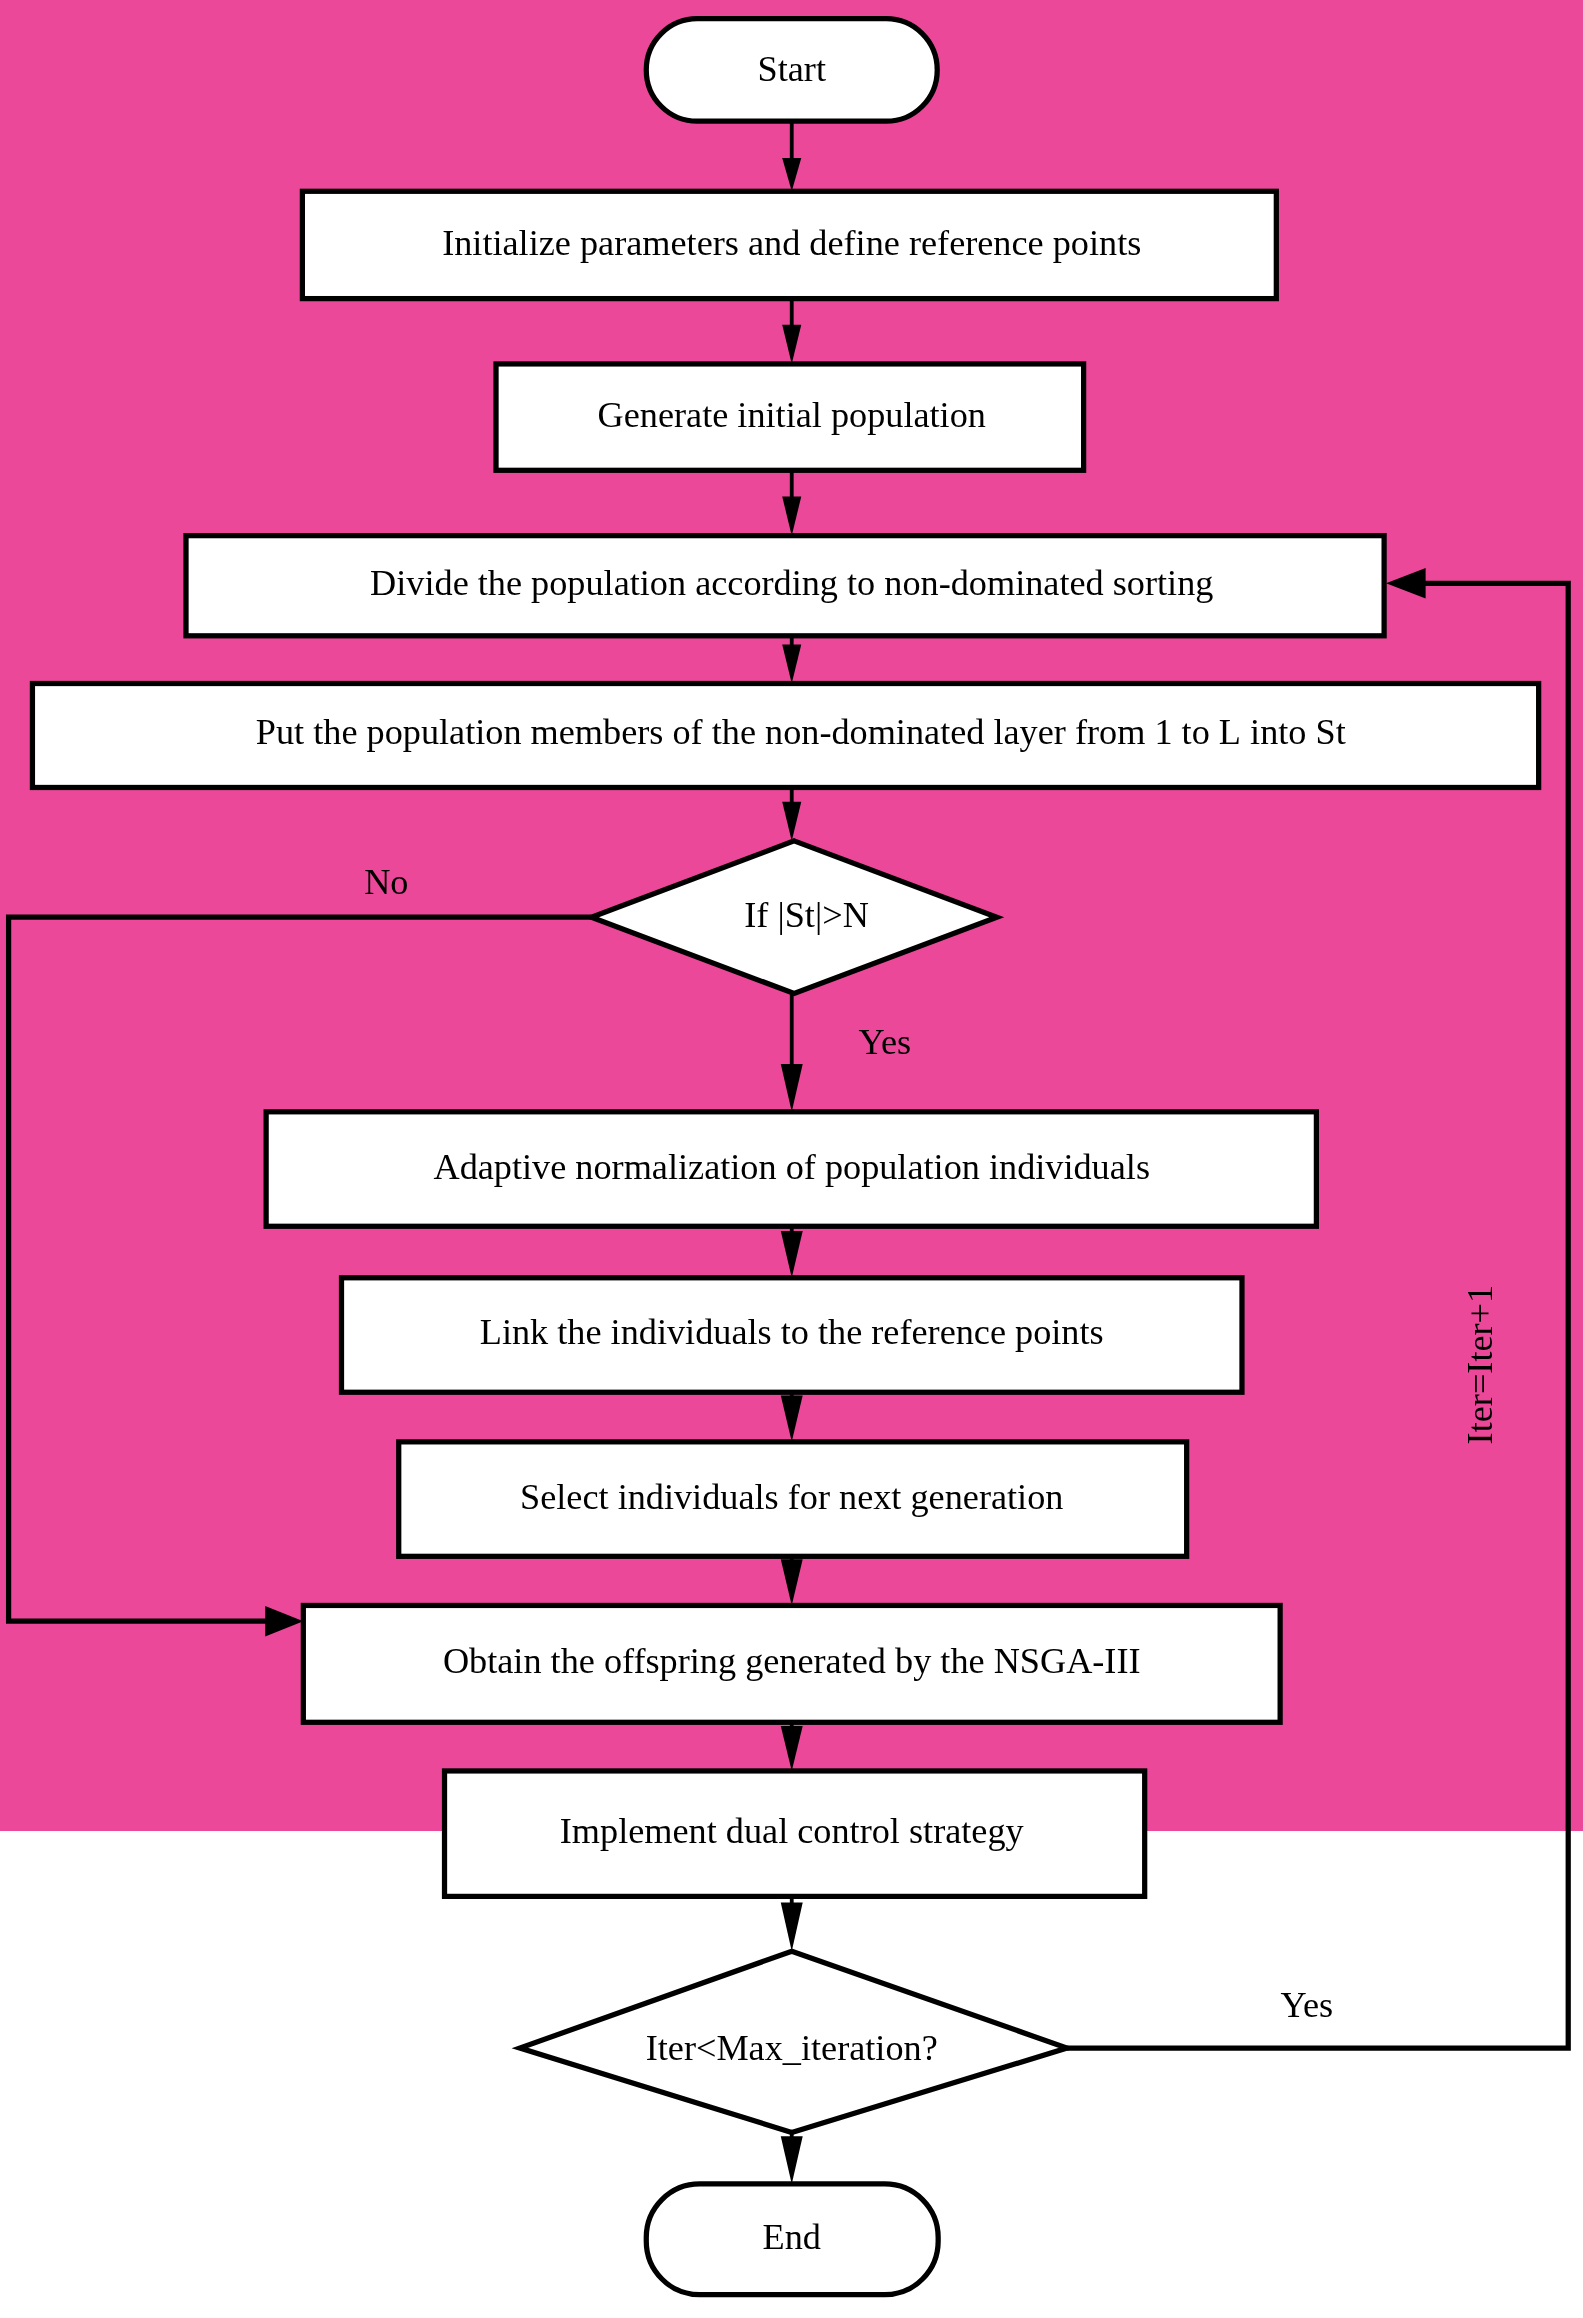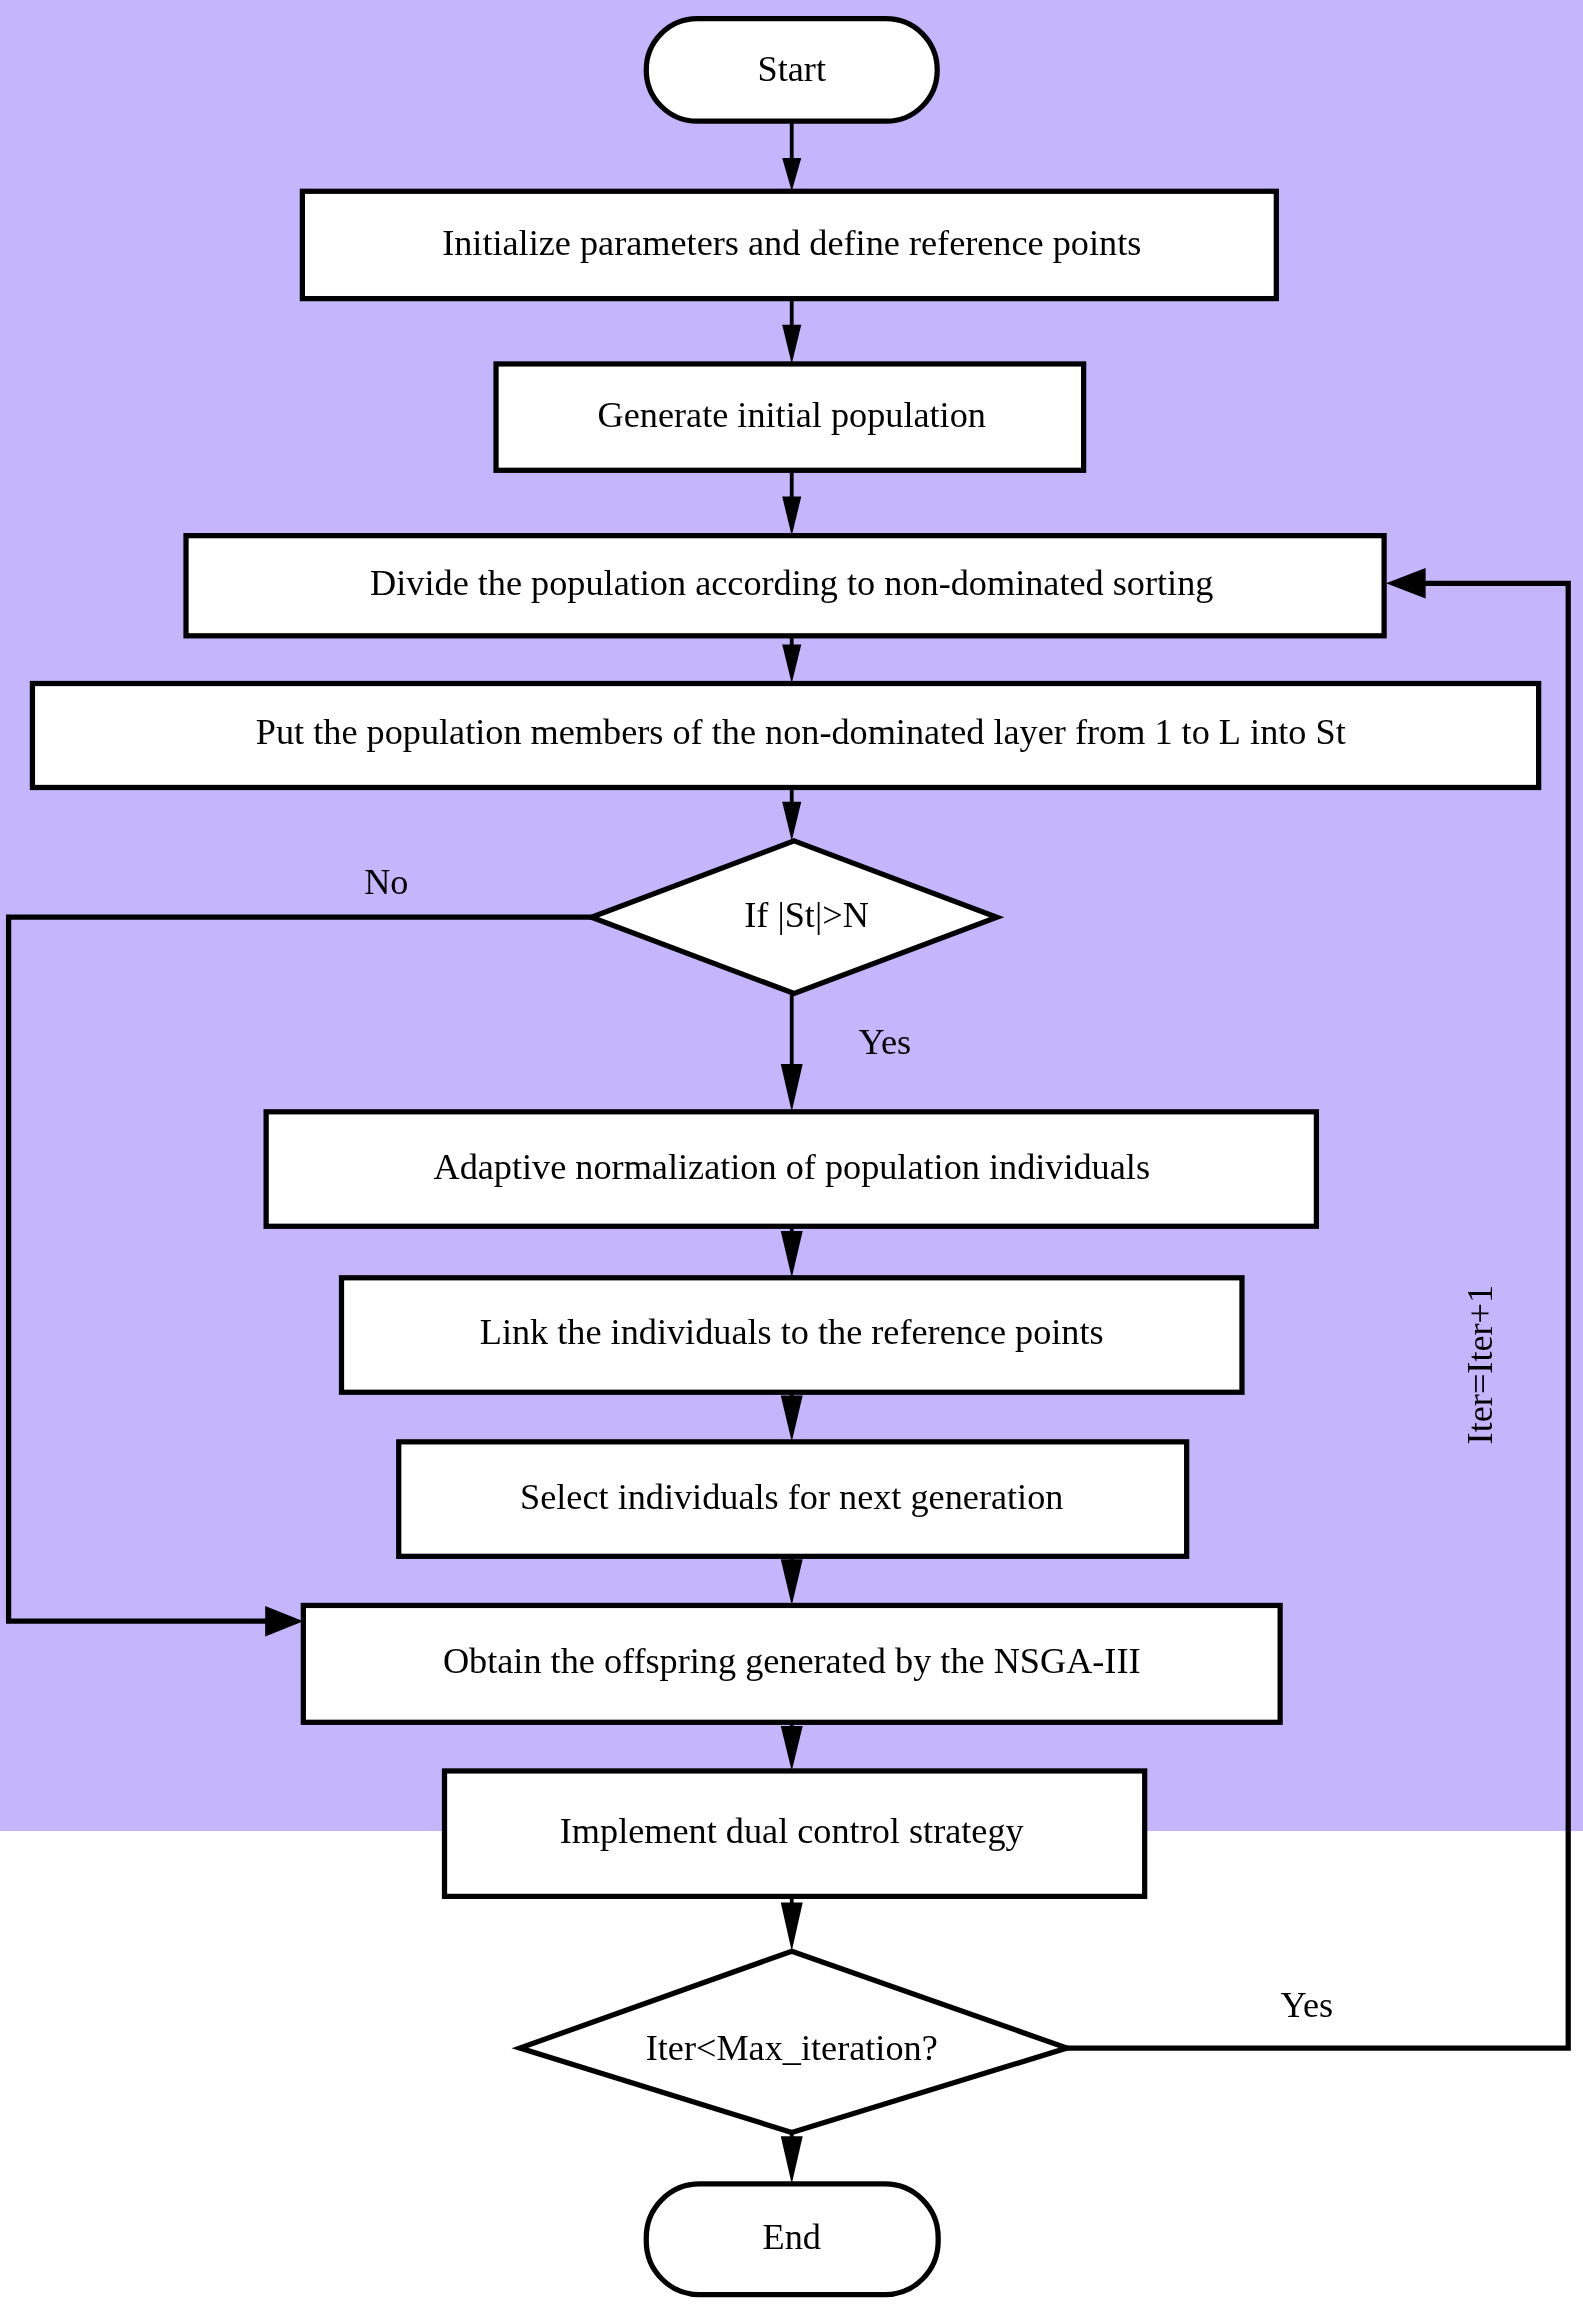--- a/index.html
+++ b/index.html
@@ -11,21 +11,21 @@
   body {
     width: 1583px;
     height: 2319px;
     font-family: "Liberation Serif", "DejaVu Serif", serif;
     overflow: hidden;
   }
   #flowchart-root {
     position: relative;
     width: 1583px;
     height: 1831px;
-    background: #c4b5fd;
+    background: #ec4899;
   }
   svg#flow-svg {
     display: block;
     width: 1583px;
     height: 2319px;
   }
   .node-shape {
     fill: #ffffff;
     stroke: #000000;
     stroke-width: 11;

